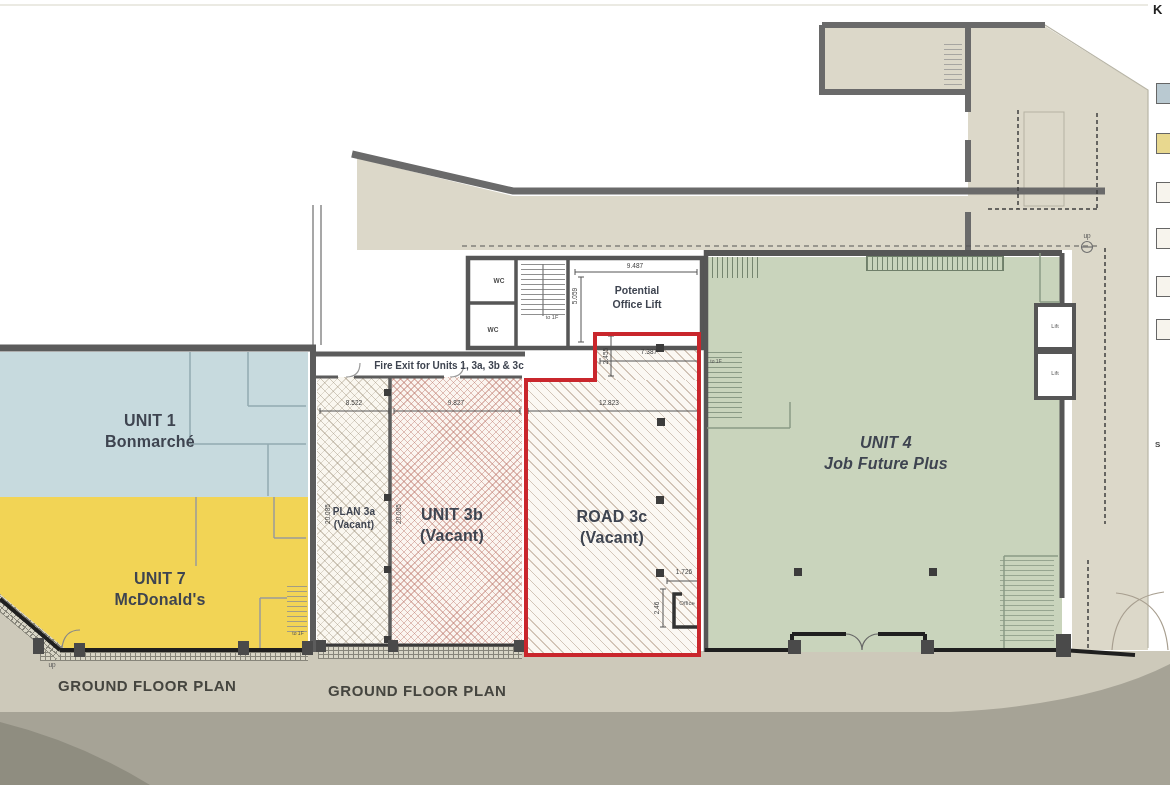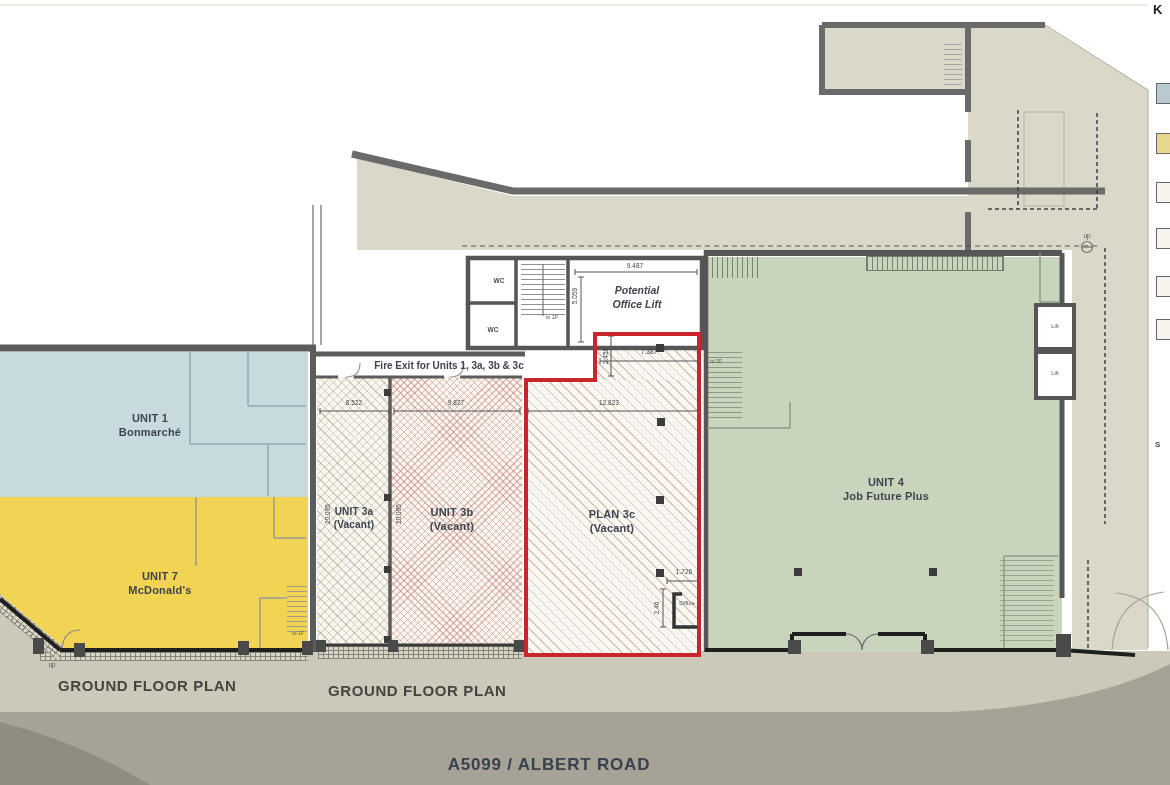--- a/index.html
+++ b/index.html
@@ -1,24 +1,24 @@
 <!DOCTYPE html>
 <html><head>
 <meta charset="utf-8">
 <style>
   html,body{margin:0;padding:0;background:#fff;}
   .stage{position:relative;width:1170px;height:785px;background:#ffffff;overflow:hidden;
          font-family:"Liberation Sans",sans-serif;color:#3e4450;}
   svg.layer{position:absolute;left:0;top:0;}
   .abs{position:absolute;}
   .lbl{position:absolute;transform:translateX(-50%);text-align:center;line-height:1.3;white-space:nowrap;}
-  .unit-lbl{font-weight:bold;font-size:11px;letter-spacing:.2px;color:#3e4450;}
+  .unit-lbl{font-weight:bold;font-size:16px;letter-spacing:.2px;color:#3e4450;}
   .unit-lbl span{display:block;}
   .room-lbl{font-weight:bold;font-size:10.5px;color:#3e4450;}
-  .room-lbl span{display:block;font-style:italic;}
+  .room-lbl span{display:block;}
   .sm{font-size:6.5px;font-weight:bold;color:#4a4a4a;}
   .xs{font-size:5.5px;color:#555;}
   .dim{font-size:6.5px;color:#3c3c3c;}
   .rot{transform:translate(-50%,-50%) rotate(-90deg);}
   .plan-title{position:absolute;font-weight:bold;font-size:15px;letter-spacing:.6px;color:#45453f;}
   .road-title{font-weight:bold;font-size:17px;letter-spacing:.8px;color:#39404e;}
   .fill{position:absolute;}
   .hatch3a{background-color:#faf7f0;background-image:
      repeating-linear-gradient(45deg,rgba(140,125,100,.38) 0 1px,transparent 1px 6px),
      repeating-linear-gradient(-45deg,rgba(140,125,100,.26) 0 1px,transparent 1px 6px);}
@@ -153,32 +153,32 @@
 
   <div class="lbl unit-lbl" style="left:150px;top:411px;">
     <span>UNIT 1</span>
     <span>Bonmarché</span>
   </div>
   <div class="lbl unit-lbl" style="left:160px;top:569px;">
     <span>UNIT 7</span>
     <span>McDonald's</span>
   </div>
   <div class="lbl unit-lbl" style="left:354px;top:505px;font-size:10px;">
-    <span>UNIT 3a</span>
+    <span>PLAN 3a</span>
     <span>(Vacant)</span>
   </div>
   <div class="lbl unit-lbl" style="left:452px;top:505px;">
     <span>UNIT 3b</span>
     <span>(Vacant)</span>
   </div>
   <div class="lbl unit-lbl" style="left:612px;top:507px;">
-    <span>PLAN 3c</span>
+    <span>ROAD 3c</span>
     <span>(Vacant)</span>
   </div>
-  <div class="lbl unit-lbl" style="left:886px;top:475px;">
+  <div class="lbl unit-lbl" style="left:886px;top:433px;font-style:italic;">
     <span>UNIT 4</span>
     <span>Job Future Plus</span>
   </div>
 
   <div class="lbl sm" style="left:499px;top:277px;">WC</div>
   <div class="lbl sm" style="left:493px;top:326px;">WC</div>
   <div class="lbl room-lbl" style="left:637px;top:284px;">
     <span>Potential</span>
     <span>Office Lift</span>
   </div>
@@ -201,21 +201,20 @@
   <div class="lbl dim" style="left:609px;top:399px;">12.823</div>
   <div class="lbl dim" style="left:354px;top:399px;">8.522</div>
   <div class="lbl dim" style="left:456px;top:399px;">9.827</div>
   <div class="lbl dim rot" style="left:328px;top:514px;">20.085</div>
   <div class="lbl dim rot" style="left:399px;top:514px;">20.085</div>
   <div class="lbl dim" style="left:684px;top:568px;">1.726</div>
   <div class="lbl dim rot" style="left:657px;top:608px;">2.46</div>
 
   <div class="plan-title" style="left:58px;top:677px;">GROUND FLOOR PLAN</div>
   <div class="plan-title" style="left:328px;top:682px;">GROUND FLOOR PLAN</div>
-  <div class="lbl road-title" style="left:549px;top:754px;">A5099 / ALBERT ROAD</div>
 
   <div class="abs" style="left:1153px;top:2px;font-weight:bold;font-size:13px;color:#222;">K</div>
   <div class="sw" style="top: 83px; background-color: rgb(185, 201, 209);"></div>
   <div class="sw" style="top: 133px; background-color: rgb(232, 216, 143);"></div>
   <div class="sw" style="top: 182px; background-color: rgb(247, 244, 237);"></div>
   <div class="sw" style="top: 228px; background-color: rgb(247, 244, 237);"></div>
   <div class="sw" style="top: 276px; background-color: rgb(247, 244, 237);"></div>
   <div class="sw" style="top: 319px; background-color: rgb(247, 244, 237);"></div>
 
 </div>

